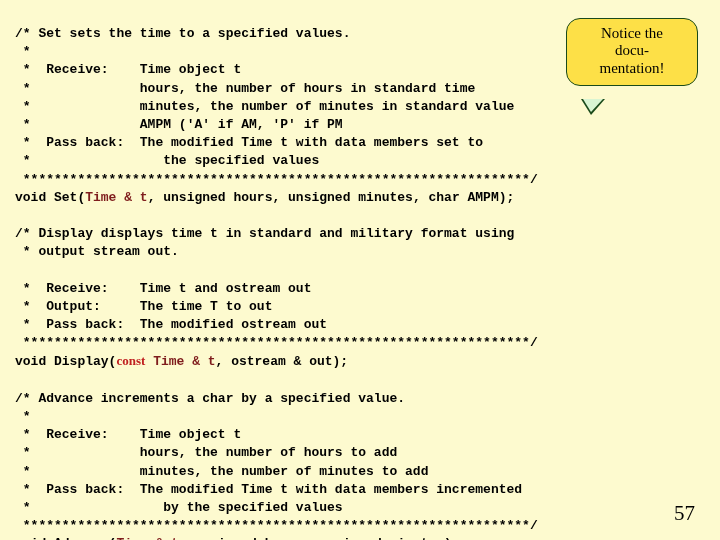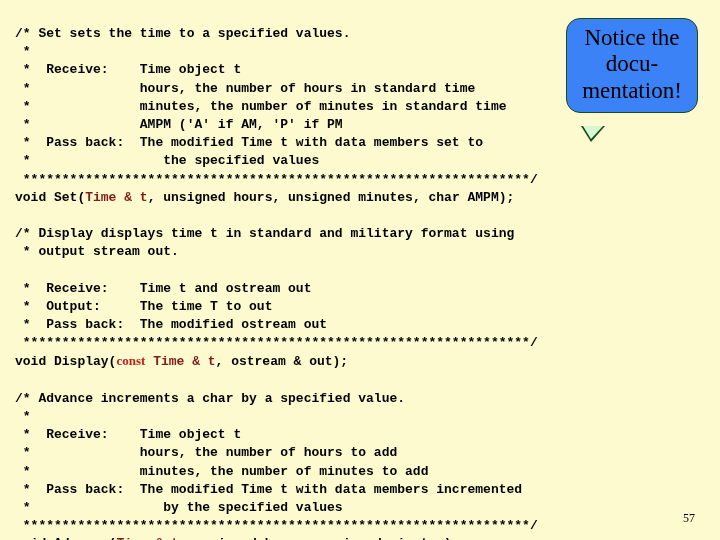--- a/index.html
+++ b/index.html
@@ -28,26 +28,26 @@
     color: #000;
     white-space: pre;
   }
   .kw { color: #c02020; font-family: Liberation Serif, serif; }
   .tref { color: #7f1d1d; }
   .callout {
     position: absolute;
     top: 18px;
     right: 22px;
     width: 110px;
-    background: #3b82f6;
+    background: #fde047;
     border: 1.5px solid #1a4a1a;
     border-radius: 14px;
     padding: 6px 10px 8px 10px;
     font-family: "Times New Roman", Times, serif;
-    font-size: 23px;
+    font-size: 15px;
     line-height: 1.15;
     text-align: center;
     color: #000;
   }
   .callout-tail {
     position: absolute;
     left: 14px;
     bottom: -14px;
     width: 0;
     height: 0;
@@ -66,41 +66,41 @@
     left: 2px; top: 0;
     border-left: 8px solid transparent;
     border-right: 12px solid transparent;
     border-top: 13px solid #d9f5d3;
   }
   .pagenum {
     position: absolute;
     right: 25px;
     bottom: 14px;
     font-family: "Times New Roman", Times, serif;
-    font-size: 12px;
+    font-size: 21px;
     color: #000;
   }
 </style>
 </head>
 <body>
 
 <div class="slide">
 
   <div class="callout">
     <span>Notice the</span><br>
     <span>docu-</span><br>
     <span>mentation!</span>
     <div class="callout-tail"></div>
   </div>
 
   <pre><span>/* Set sets the time to a specified values.</span>
 <span> *</span>
 <span> *  Receive:    Time object t</span>
 <span> *              hours, the number of hours in standard time</span>
-<span> *              minutes, the number of minutes in standard time</span>
+<span> *              minutes, the number of minutes in standard value</span>
 <span> *              AMPM ('A' if AM, 'P' if PM</span>
 <span> *  Pass back:  The modified Time t with data members set to</span>
 <span> *                 the specified values</span>
 <span> *****************************************************************/</span>
 <span>void Set(</span><span class="tref">Time &amp; t</span><span>, unsigned hours, unsigned minutes, char AMPM);</span>
 
 <span>/* Display displays time t in standard and military format using</span>
 <span> * output stream out.</span>
 <span></span>
 <span> *  Receive:    Time t and ostream out</span>

